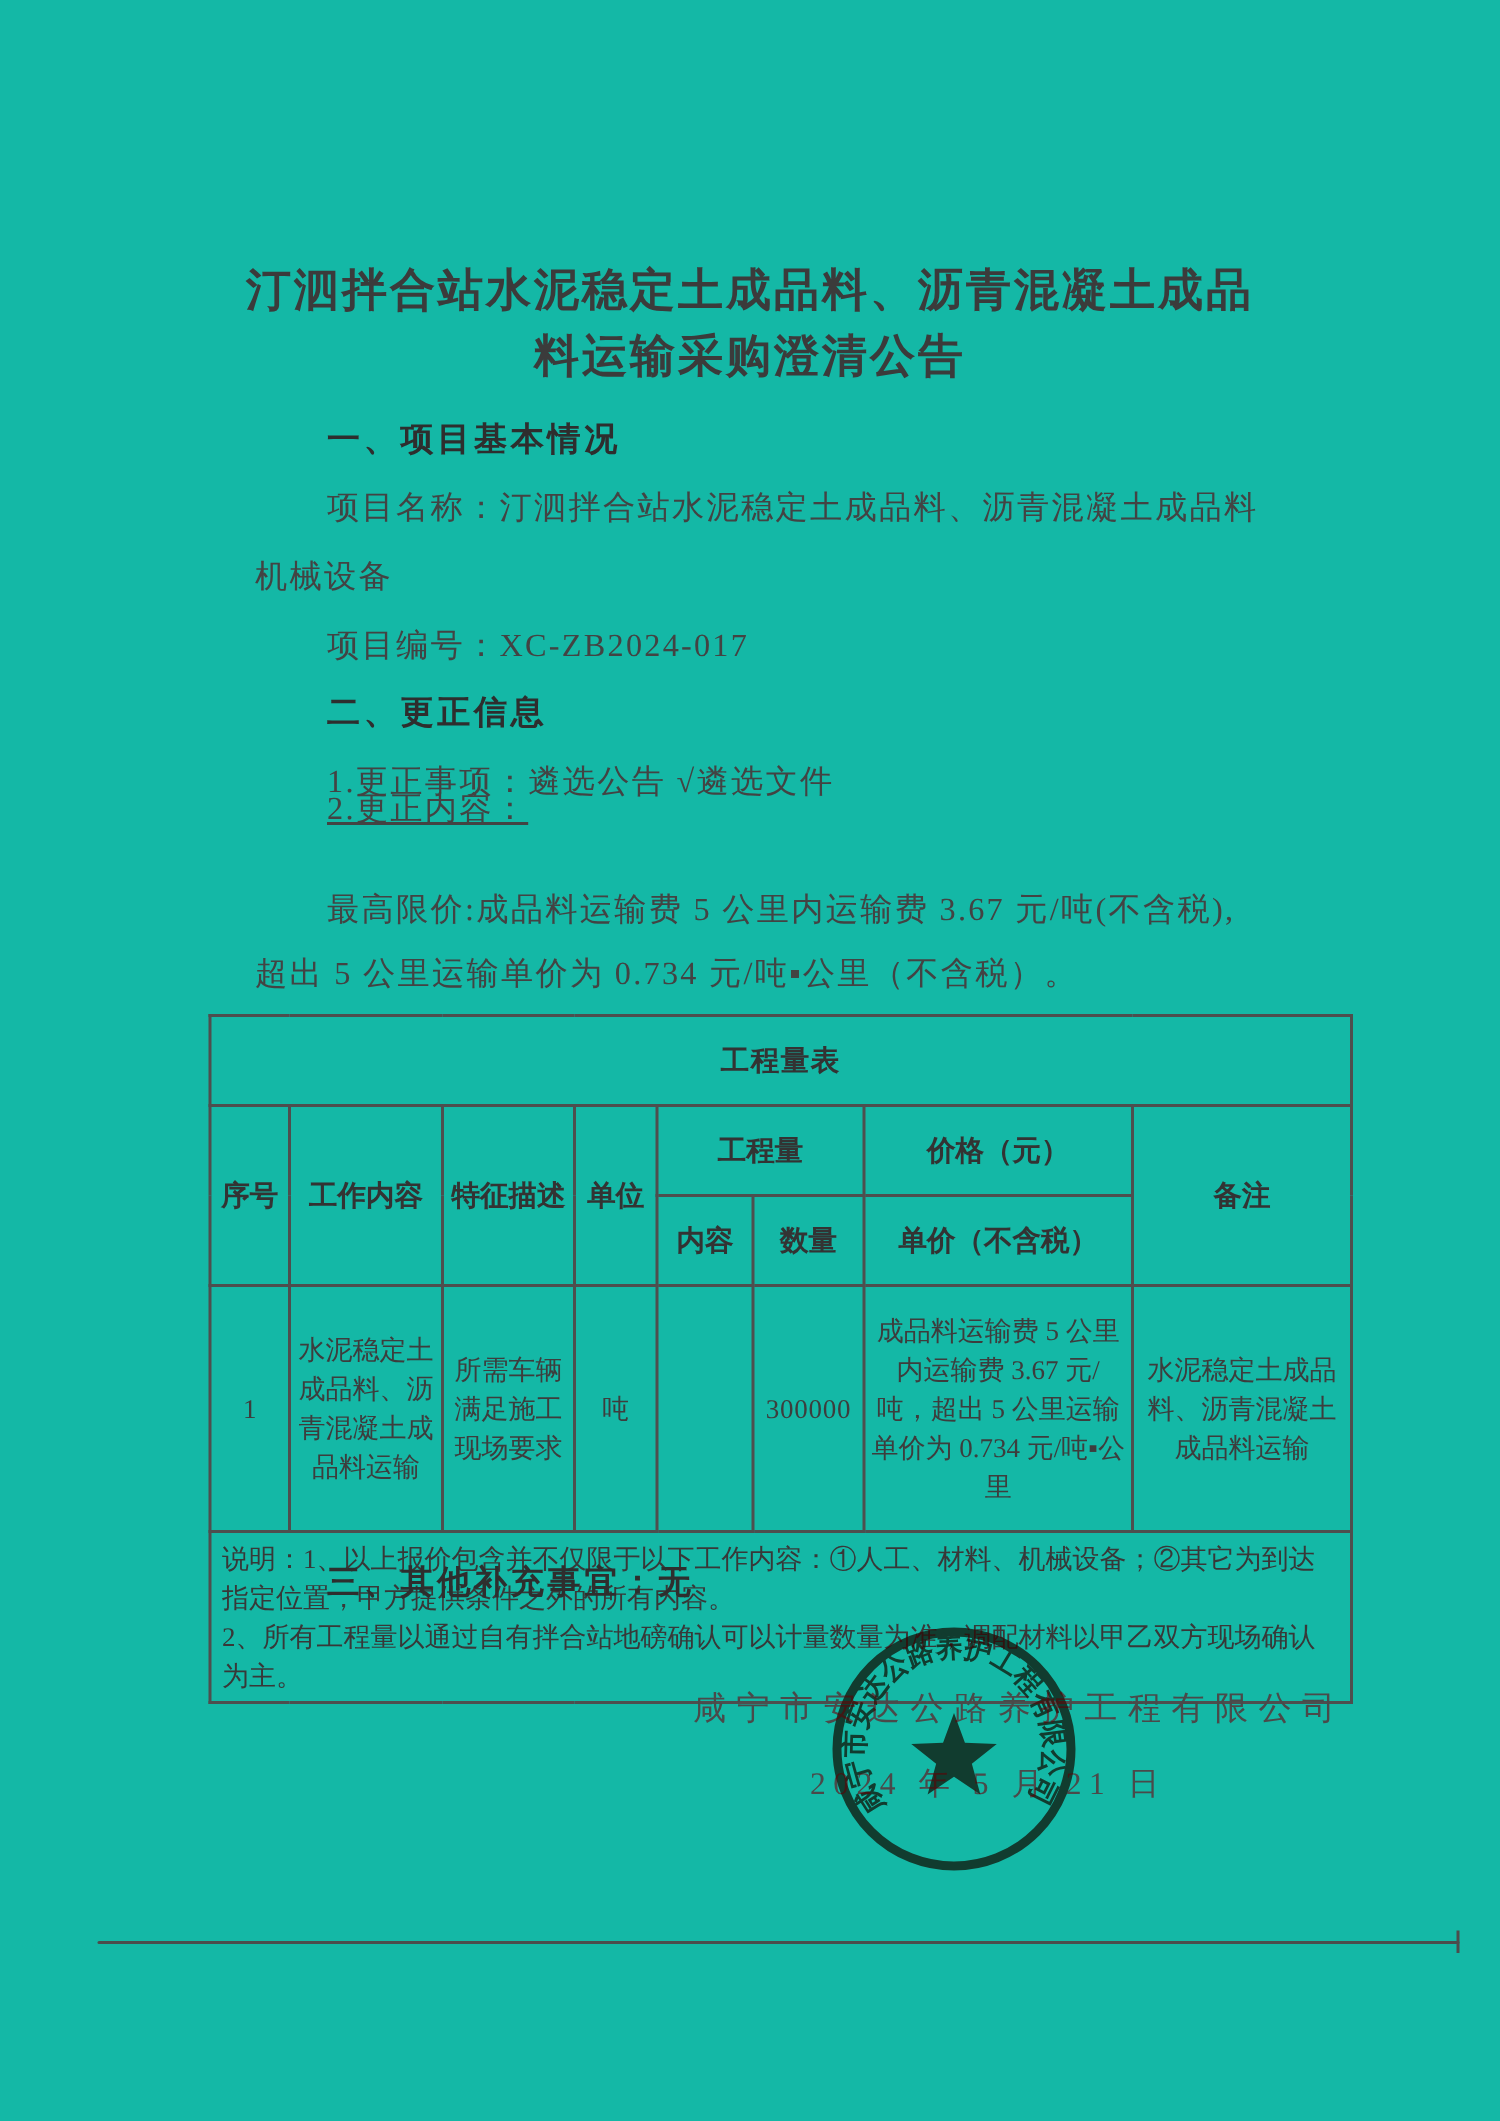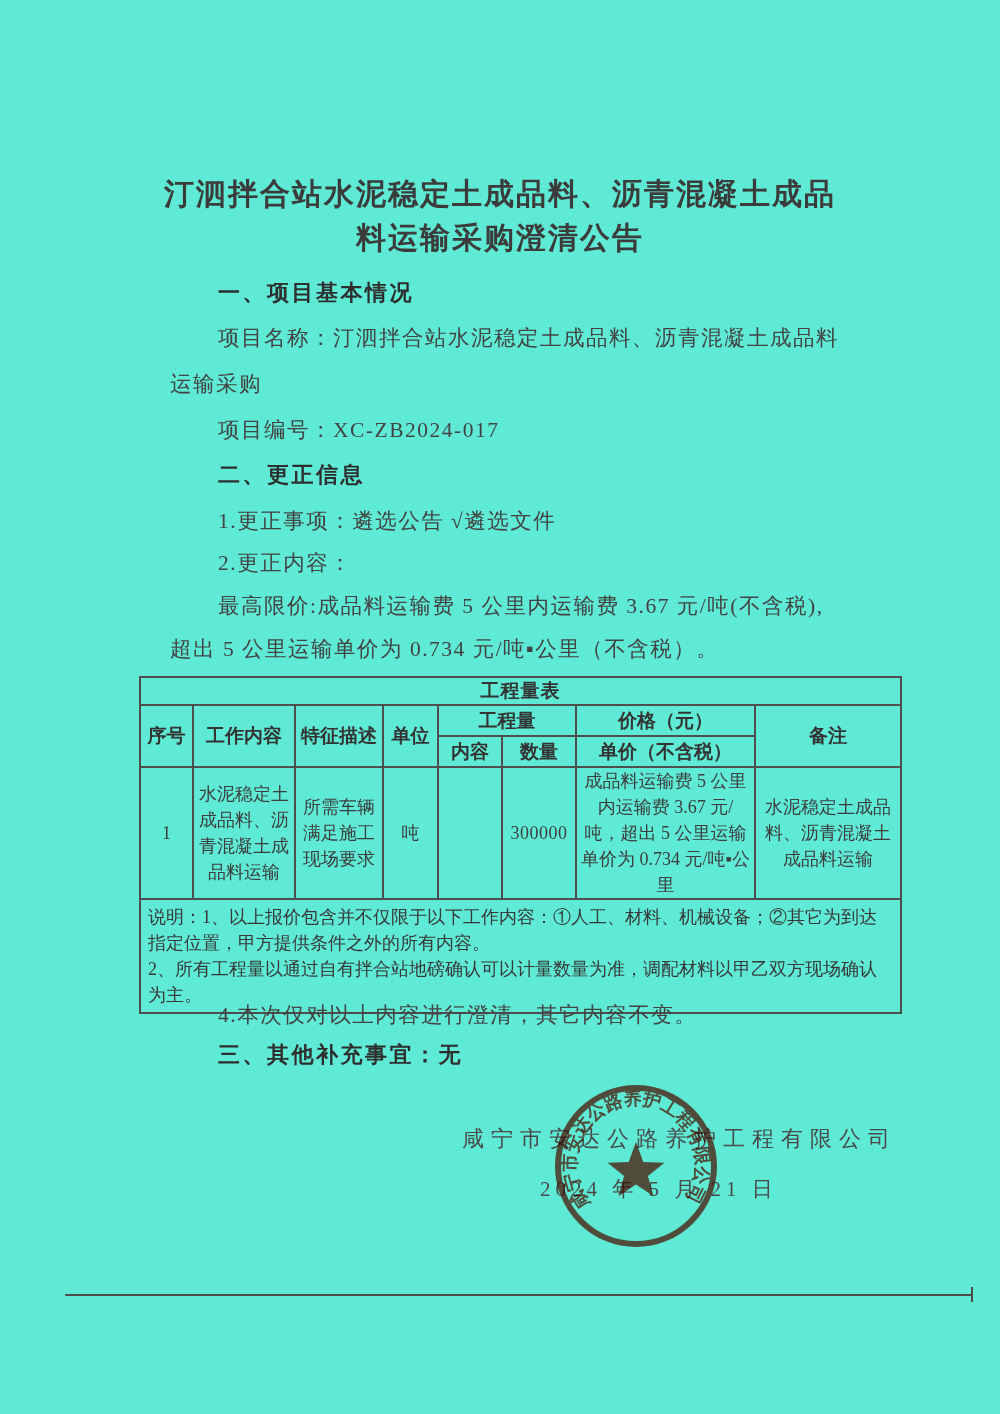--- a/index.html
+++ b/index.html
@@ -1,21 +1,21 @@
 <!DOCTYPE html>
 <html><head>
 <meta charset="utf-8">
 <style>
   * { margin:0; padding:0; box-sizing:border-box; }
   html,body { background:#e8e8e8; }
   .page {
     position:relative;
     width:1000px; height:1414px;
     margin:0 auto;
-    background:#5eead4;
+    background:#14b8a6;
     font-family:"Liberation Serif", serif;
     color:#454545;
     overflow:hidden;
   }
   .abs { position:absolute; }
 
   .doc-title {
     left:0; right:0; top:172px;
     text-align:center;
     font-family:"Liberation Sans", sans-serif;
@@ -45,21 +45,21 @@
     left:139px; top:676px;
     width:761px;
     border-collapse:collapse;
     table-layout:fixed;
     color:#3d3d3d;
   }
   .boq-table th, .boq-table td {
     border:2px solid #4e4e4e;
     text-align:center;
     vertical-align:middle;
-    padding:0 3px;
+    padding:16px 3px;
   }
   .boq-table th {
     font-family:"Liberation Sans", sans-serif;
     font-weight:700;
     font-size:19px;
     color:#333;
   }
   .boq-table td { font-size:18px; }
   .caption-row th { height:26px; font-size:19px; letter-spacing:1px; }
   .hdr-row th { height:31px; }
@@ -111,26 +111,26 @@
 
 <div class="page">
 
   <div class="abs doc-title">
     <div>汀泗拌合站水泥稳定土成品料、沥青混凝土成品</div>
     <div>料运输采购澄清公告</div>
   </div>
 
   <div class="abs body-line" style="left:218px; top:323px;">项目名称：汀泗拌合站水泥稳定土成品料、沥青混凝土成品料</div>
   <div class="abs heading" style="left:218px; top:278px;">一、项目基本情况</div>
-  <div class="abs body-line" style="left:170px; top:369px;">运输采购</div>
+  <div class="abs body-line" style="left:170px; top:369px;">机械设备</div>
   <div class="abs body-line" style="left:218px; top:415px;">项目编号：XC-ZB2024-017</div>
 
   <div class="abs heading" style="left:218px; top:460px;">二、更正信息</div>
   <div class="abs body-line" style="left:218px; top:506px;">1.更正事项：遴选公告  √遴选文件</div>
-  <div class="abs body-line" style="left:218px; top:548px;">2.更正内容：</div>
+  <div class="abs body-line" style="left:218px; top:524px;text-decoration:underline;">2.更正内容：</div>
   <div class="abs body-line" style="left:218px; top:591px;">最高限价:成品料运输费 5 公里内运输费 3.67 元/吨(不含税),</div>
   <div class="abs body-line" style="left:170px; top:634px;">超出 5 公里运输单价为 0.734 元/吨▪公里（不含税）。</div>
 
   <table class="abs boq-table">
     <colgroup>
       <col style="width:53px">
         <col style="width:102px">
         <col style="width:88px">
         <col style="width:55px">
       <col style="width:64px">
@@ -168,21 +168,20 @@
     </tr>
     <tr>
       <td colspan="8" class="note-cell">
         <div>说明：1、以上报价包含并不仅限于以下工作内容：①人工、材料、机械设备；②其它为到达指定位置，甲方提供条件之外的所有内容。</div>
         <div>2、所有工程量以通过自有拌合站地磅确认可以计量数量为准，调配材料以甲乙双方现场确认为主。</div>
       </td>
     </tr>
   </tbody>
     </table>
 
-  <div class="abs body-line" style="left:218px; top:1000px;">4.本次仅对以上内容进行澄清，其它内容不变。</div>
 
   <div class="abs heading" style="left:218px; top:1040px;">三、其他补充事宜：无</div>
 
   <div class="abs company-line" style="left:462px; top:1124px;">咸宁市安达公路养护工程有限公司</div>
   <div class="abs date-line" style="left:540px; top:1175px;">2024 年 5 月 21 日</div>
 
   <svg class="abs stamp" viewBox="0 0 172 172">
     <circle cx="86" cy="86" r="78" fill="none" stroke="#d23b2e" stroke-width="6"></circle>
     <polygon fill="#d23b2e" points="86,62 93.3,81.9 114.5,82.7 97.9,95.9 103.6,116.3 86,104.5 68.4,116.3 74.1,95.9 57.5,82.7 78.7,81.9"></polygon>
     <defs>

